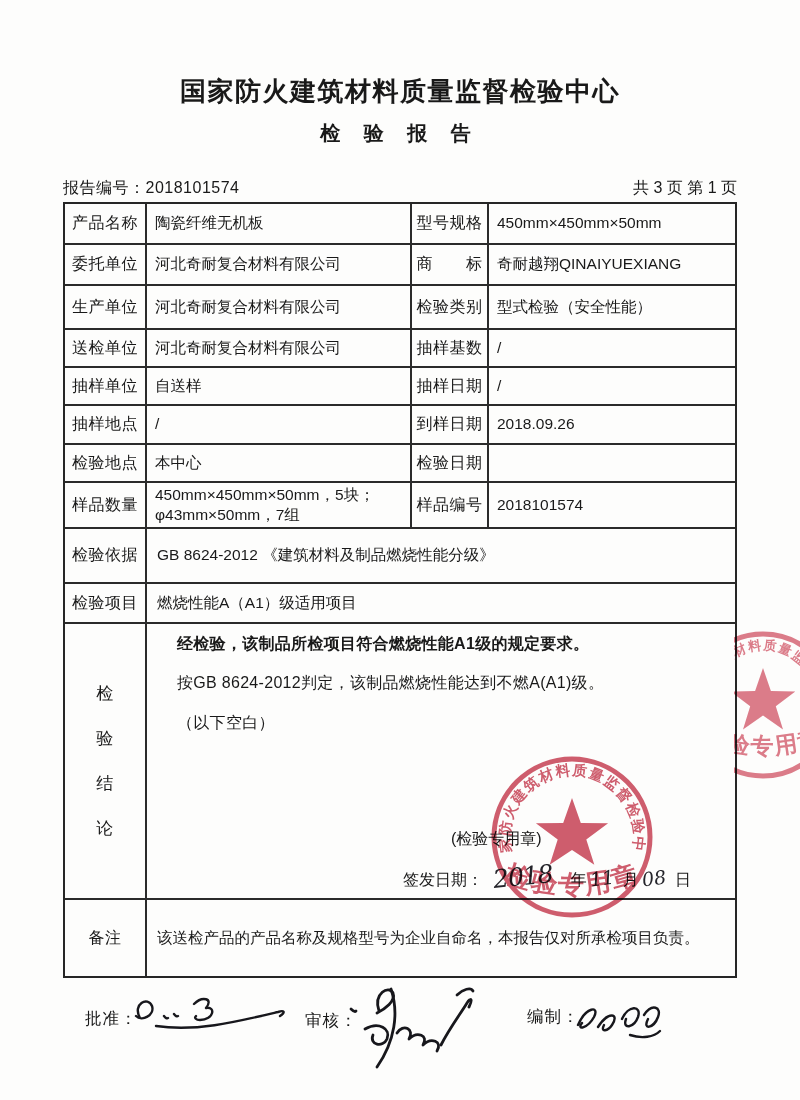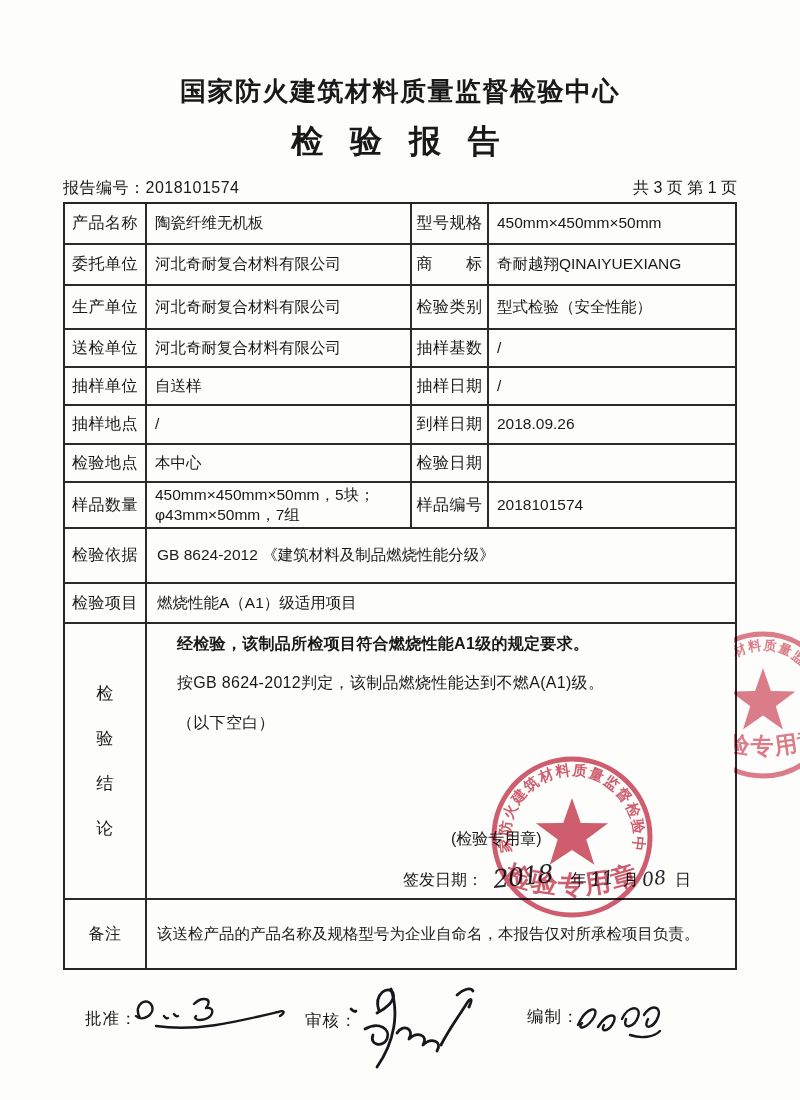--- a/index.html
+++ b/index.html
@@ -1,21 +1,21 @@
 <!DOCTYPE html>
 <html><head>
 <meta charset="utf-8">
 <style>
   html,body{margin:0;padding:0;background:#e8e8e8;}
   .page{position:relative;width:800px;height:1100px;margin:0 auto;background:#fdfdfc;
         overflow:hidden;font-family:"Liberation Sans","DejaVu Sans",sans-serif;color:#191919;}
   .org-title{position:absolute;top:74px;left:0;right:0;text-align:center;
              font-size:26px;font-weight:bold;letter-spacing:1.5px;}
   .doc-title{position:absolute;top:120px;left:0;right:0;text-align:center;
-             font-size:32px;font-weight:bold;letter-spacing:9px;}
+             font-size:20px;font-weight:bold;letter-spacing:9px;}
   .report-line{position:absolute;top:178px;left:63px;width:674px;display:flex;
                justify-content:space-between;font-size:16px;gap:8px;}
   .report-line .no{letter-spacing:0.5px;}
   .tbl{position:absolute;left:63px;top:202px;width:674px;border:2px solid #262626;
        box-sizing:border-box;background:transparent;}
   .row{display:flex;border-bottom:2px solid #2b2b2b;box-sizing:border-box;}
   .row.last{border-bottom:none;}
   .cell{box-sizing:border-box;border-right:2px solid #2b2b2b;display:flex;align-items:center;}
   .cell.no-br{border-right:none;}
   .lab{justify-content:center;font-size:16px;letter-spacing:0.5px;width:82px;flex:none;text-align:center;}
@@ -134,21 +134,21 @@
           <span class="hand hand-year">2018</span>
           <span class="unit u-year">年</span>
           <span class="hand hand-sm">11</span>
           <span class="unit">月</span>
           <span class="hand hand-sm">08</span>
           <span class="unit">日</span>
         </div>
       </div>
     </div>
 
-    <div class="row last" style="height:68px">
+    <div class="row last" style="height:76px">
       <div class="cell lab">备注</div>
       <div class="cell valwide no-br">该送检产品的产品名称及规格型号为企业自命名，本报告仅对所承检项目负责。</div>
     </div>
 
   </div>
 
   <svg class="stamp stamp-main" width="172" height="172" viewBox="0 0 172 172">
     <defs>
       <path id="arcMain" d="M 28,107 A 62,62 0 1 1 144,107"></path>
       <path id="botMain" d="M 20,130 Q 86,153 152,130"></path>

